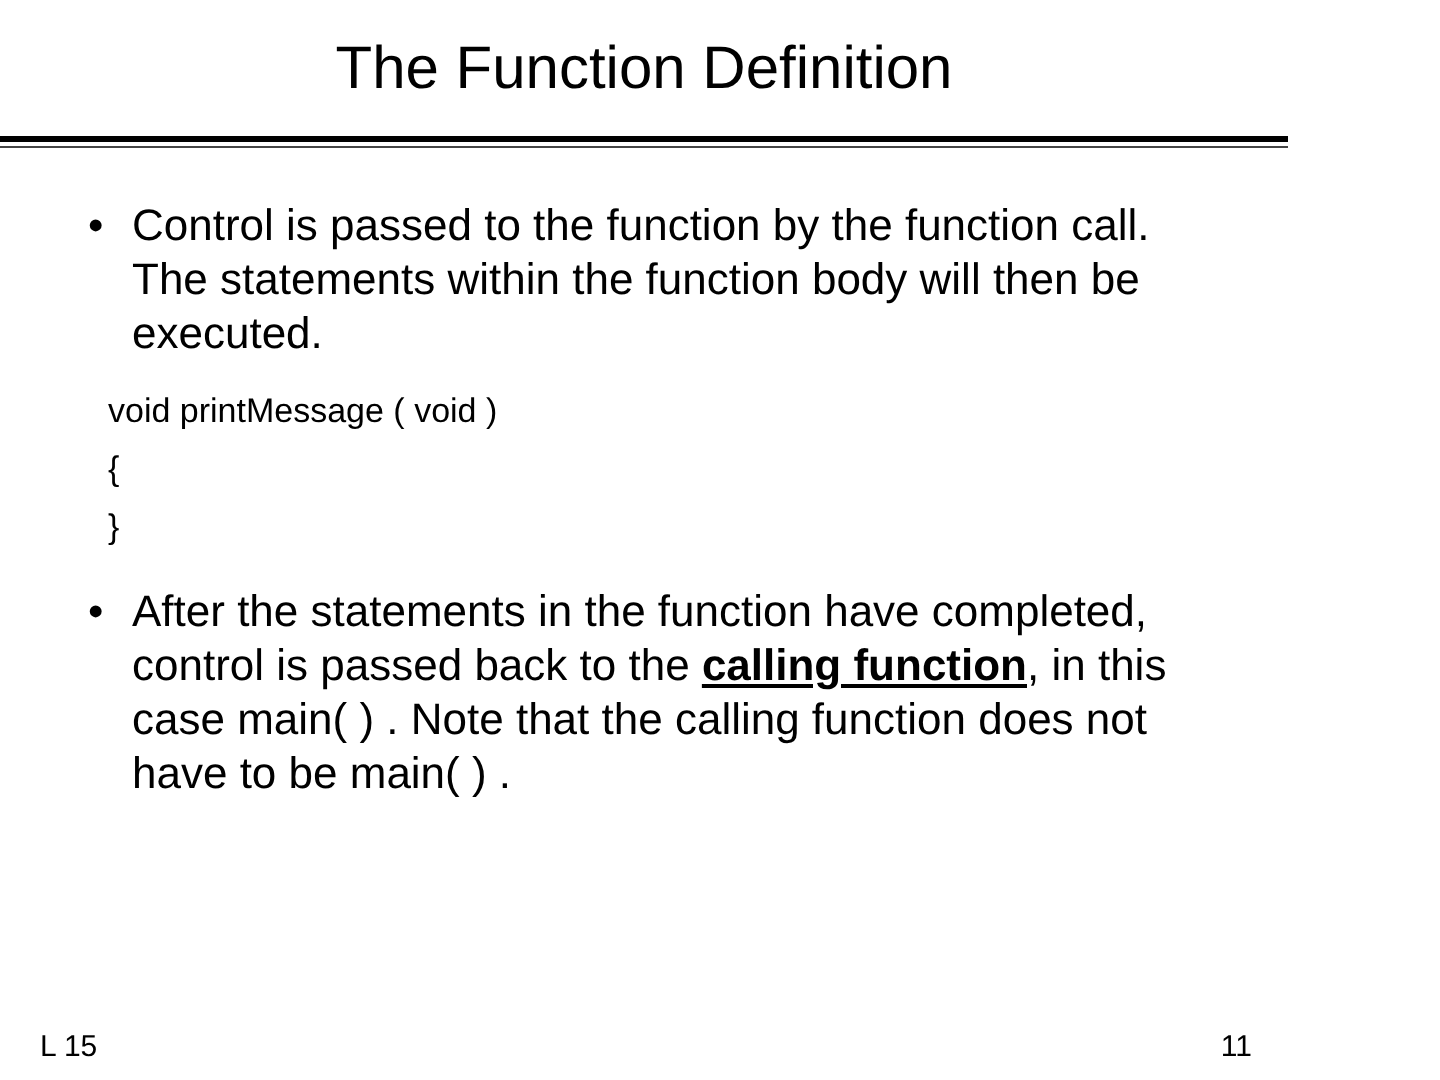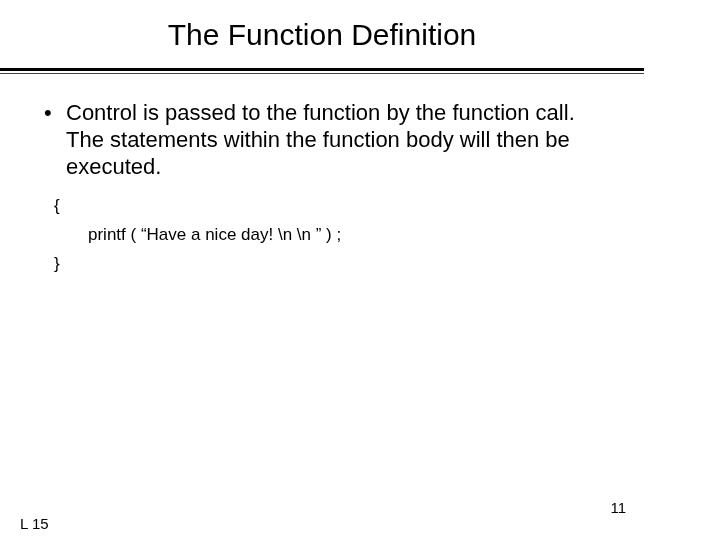--- a/index.html
+++ b/index.html
@@ -72,41 +72,46 @@
   .footer-left {
     position: absolute;
     left: 20px;
     bottom: 8px;
     font-size: 15px;
     margin-top: 39px;
   }
   .footer-right {
     position: absolute;
     right: 18px;
-    bottom: 24px;
+    bottom: 8px;
     font-size: 15px;
   }
 </style>
 </head>
 <body>
 
 <div class="slide">
 
   <div class="title">The Function Definition</div>
   <hr class="rule">
   <hr class="rule thin">
 
   <div class="body">
     <ul class="bullets">
       <li>Control is passed to the function by the function call.  The statements within the function body will then be executed.</li>
     </ul>
 
     <div class="code-block">
+      <div class="code-line">void printMessage ( void )</div>
       <div class="code-line">{</div>
-      <div class="code-line indent">printf ( “Have a nice day! \n \n ” ) ;</div>
       <div class="code-line">}</div>
     </div>
 
+    <ul class="bullets">
+      <li>
+        <span>After the statements in the function have completed, control is passed back to the </span><span class="calling">calling function</span><span>, in this case main( ) .  Note that the calling function does not have to be main( ) .</span>
+      </li>
+    </ul>
   </div>
 
   <div class="footer-left">L 15</div>
   <div class="footer-right">11</div>
 </div>
 
 </body></html>

